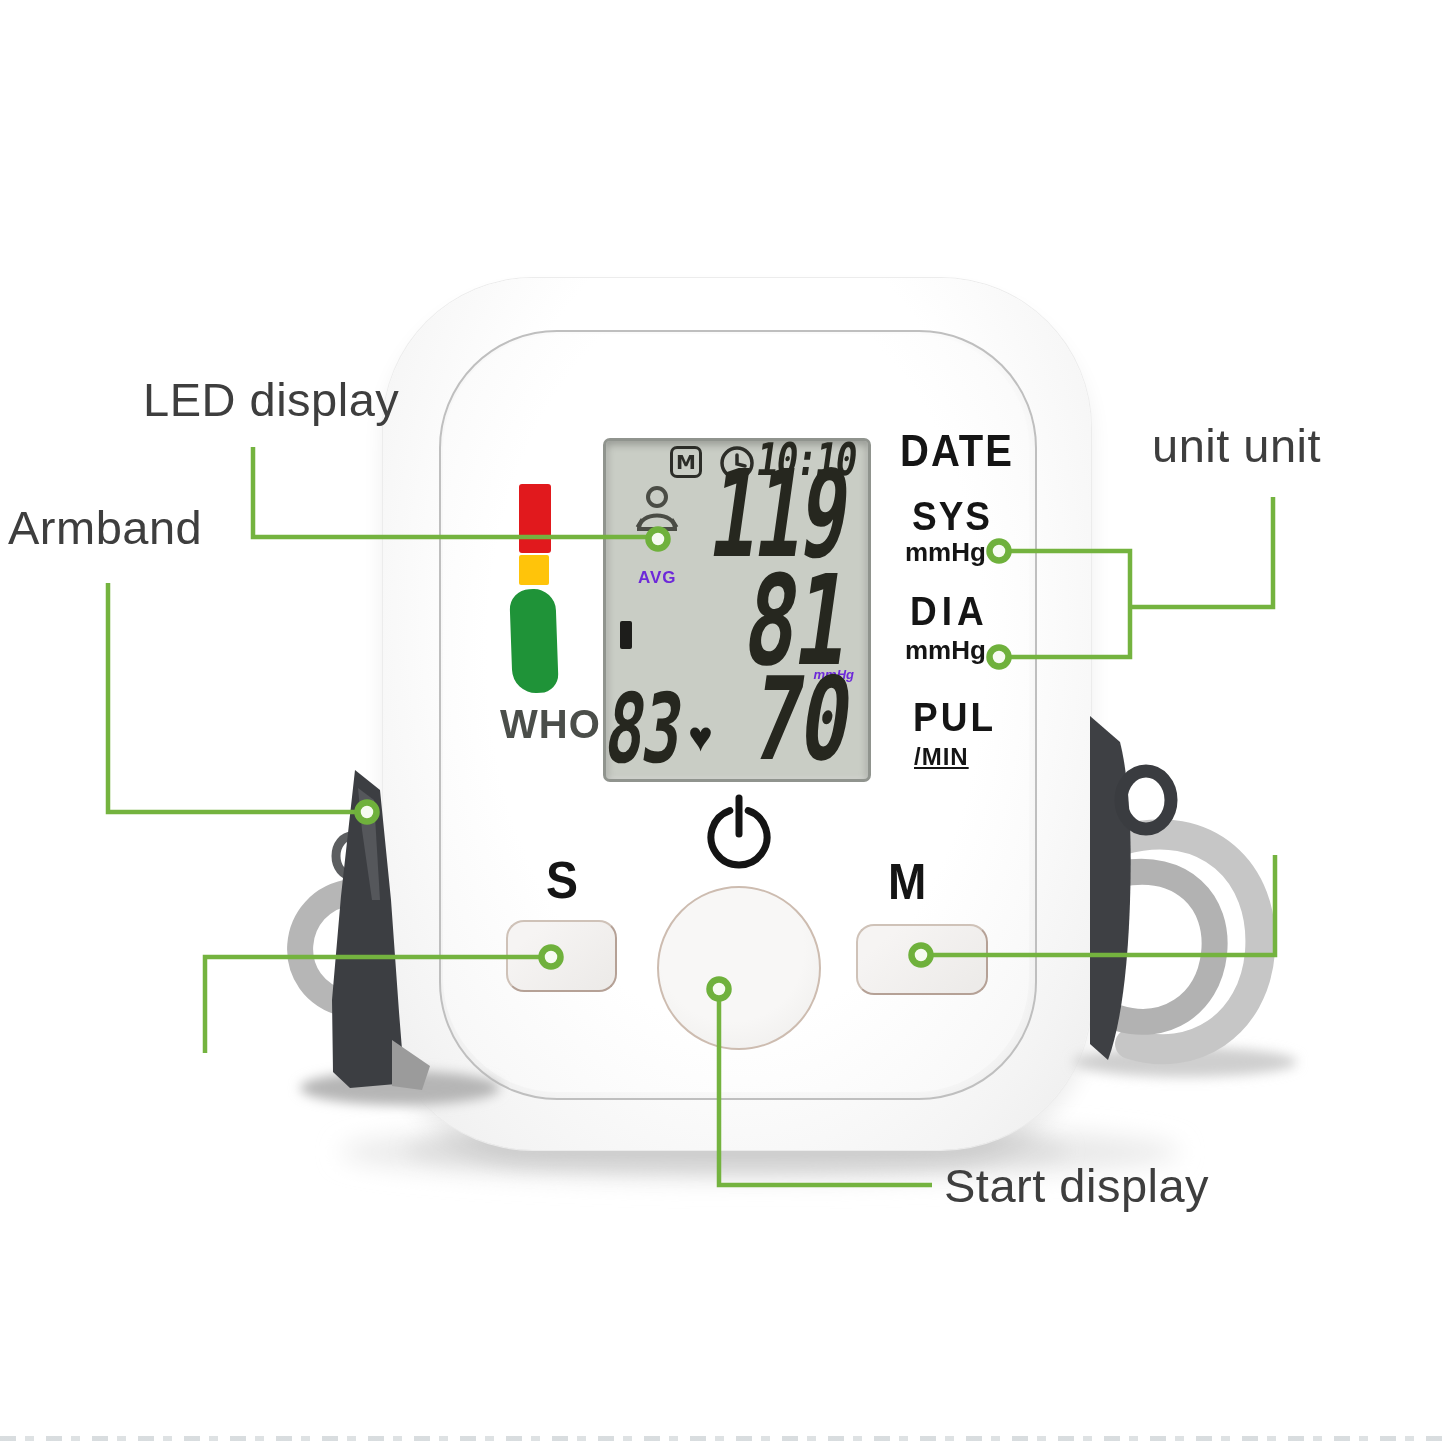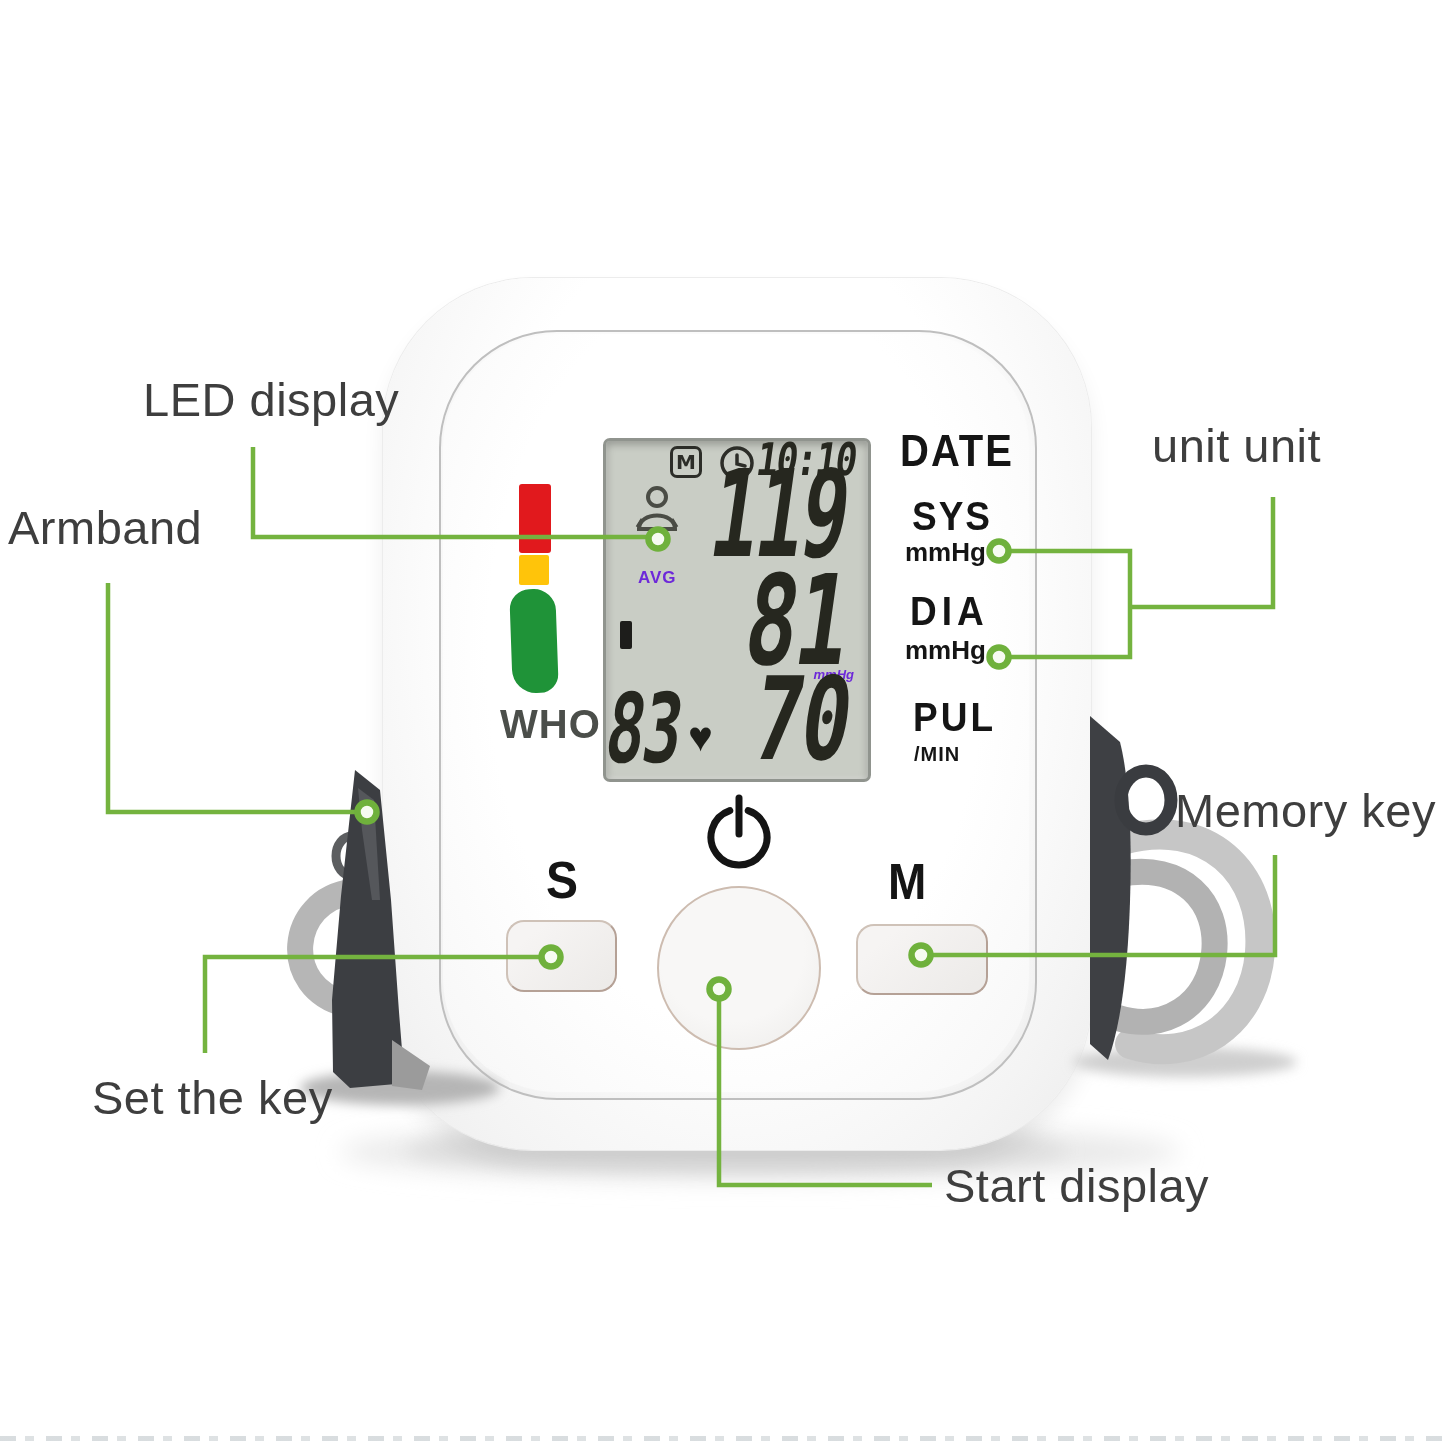--- a/index.html
+++ b/index.html
@@ -107,21 +107,21 @@
 
       <div class="seg" style="right:10px;top:221px;font-size:82px;letter-spacing:-2px;transform:skewX(-8deg) scaleY(1.4);transform-origin:top right;">70</div>
     </div>
 
     <div class="printed" style="left:517px;top:148px;font-size:40px;letter-spacing:2px;transform:scaleY(1.1);transform-origin:top left;">DATE</div>
     <div class="printed" style="left:529px;top:216px;font-size:37px;letter-spacing:2px;transform:scaleY(1.1);transform-origin:top left;">SYS</div>
     <div class="printed" style="left:522px;top:259px;font-size:26px;">mmHg</div>
     <div class="printed" style="left:527px;top:311px;font-size:37px;letter-spacing:5px;transform:scaleY(1.1);transform-origin:top left;">DIA</div>
     <div class="printed" style="left:522px;top:357px;font-size:26px;">mmHg</div>
     <div class="printed" style="left:530px;top:417px;font-size:37px;letter-spacing:3px;transform:scaleY(1.1);transform-origin:top left;">PUL</div>
-    <div class="printed" style="left:531px;top:465px;font-size:20px;letter-spacing:1px;">/MIN</div>
+    <div class="printed" style="left:531px;top:465px;font-size:24px;letter-spacing:1px;text-decoration:underline;">/MIN</div>
 
     <div class="whobar" style="left:136px;top:206px;width:32px;height:69px;background:#e1191d;border-radius:3px;"></div>
     <div class="whobar" style="left:136px;top:277px;width:30px;height:30px;background:#ffc40a;border-radius:2px;"></div>
     <div class="whobar" style="left:128px;top:311px;width:46px;height:104px;background:#1f9338;border-radius:20px 22px 18px 24px;transform:rotate(-2deg);"></div>
     <div class="printed" style="left:117px;top:424px;font-size:40px;color:#4b4e4a;letter-spacing:1px;">WHO</div>
 
     <svg width="76" height="80" style="left:317px;top:512px;">
       <path d="M47.2 16.6 A28 28 0 1 1 28.8 16.6" fill="none" stroke="#141414" stroke-width="7" stroke-linecap="round" transform="translate(1,4)"></path>
       <line x1="39" y1="8" x2="39" y2="44" stroke="#141414" stroke-width="7" stroke-linecap="round"></line>
     </svg>
@@ -176,18 +176,16 @@
       <circle cx="999" cy="657" r="9.5"></circle>
       <circle cx="921" cy="955" r="9.5"></circle>
       <circle cx="551" cy="957" r="9.5"></circle>
       <circle cx="719" cy="989" r="9.5"></circle>
     </g>
   </svg>
 
   <div class="callout" style="left:8px;top:500px;">Armband</div>
   <div class="callout" style="left:143px;top:372px;">LED display</div>
   <div class="callout" style="left:1152px;top:418px;">unit unit</div>
-  <div class="callout" style="left:1175px;top:783px;">Memory key</div>
-  <div class="callout" style="left:92px;top:1070px;">Set the key</div>
   <div class="callout" style="left:944px;top:1158px;">Start display</div>
 
   <div id="wm"></div>
 </div>
 
 </body></html>

